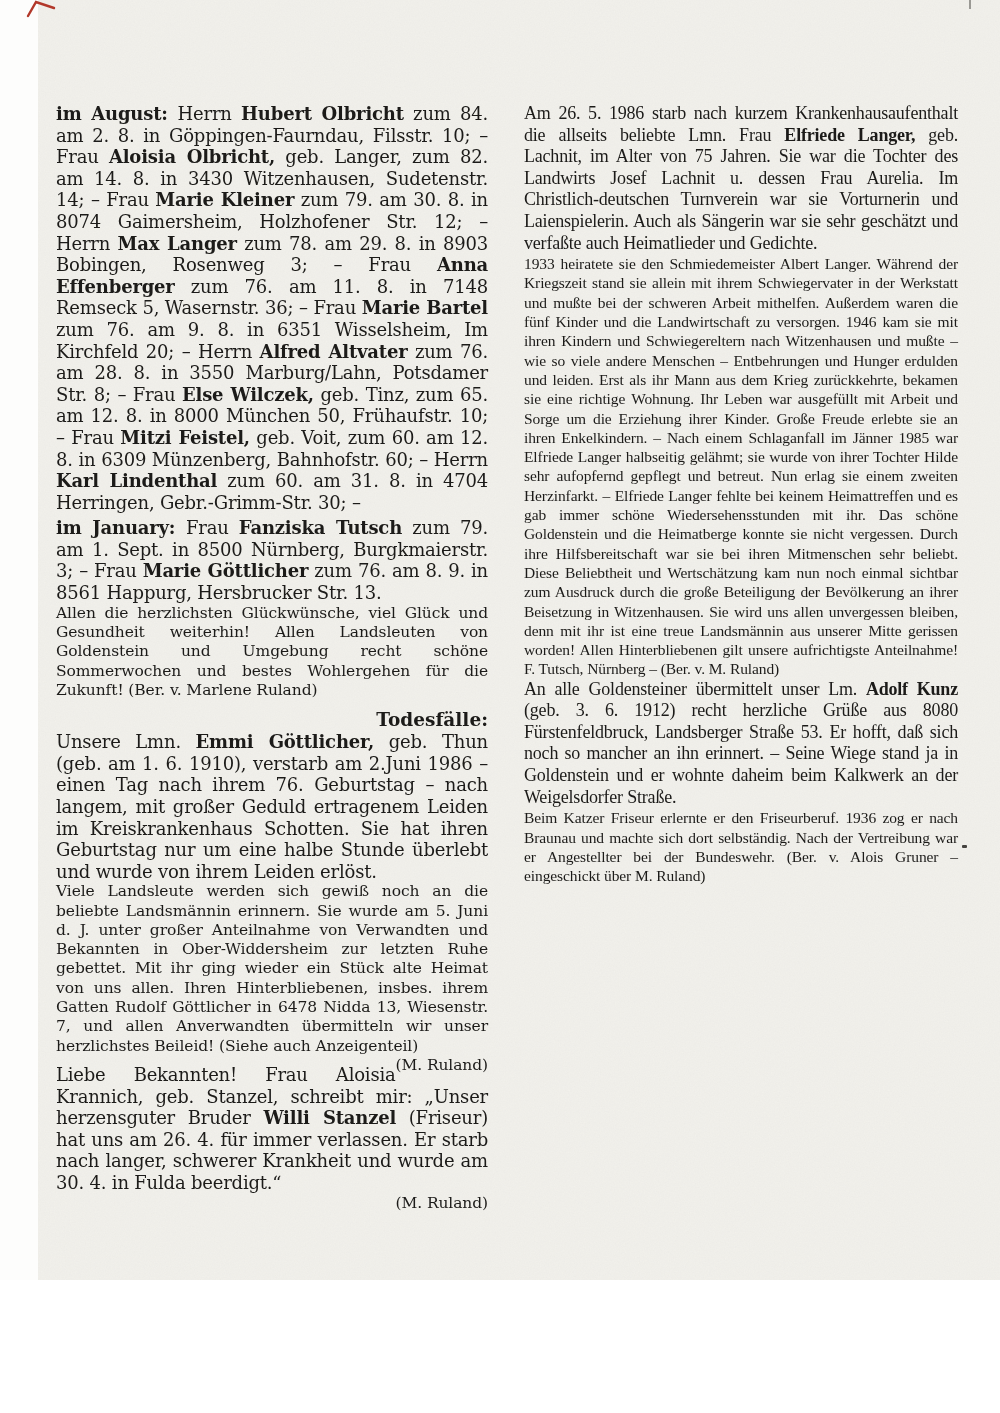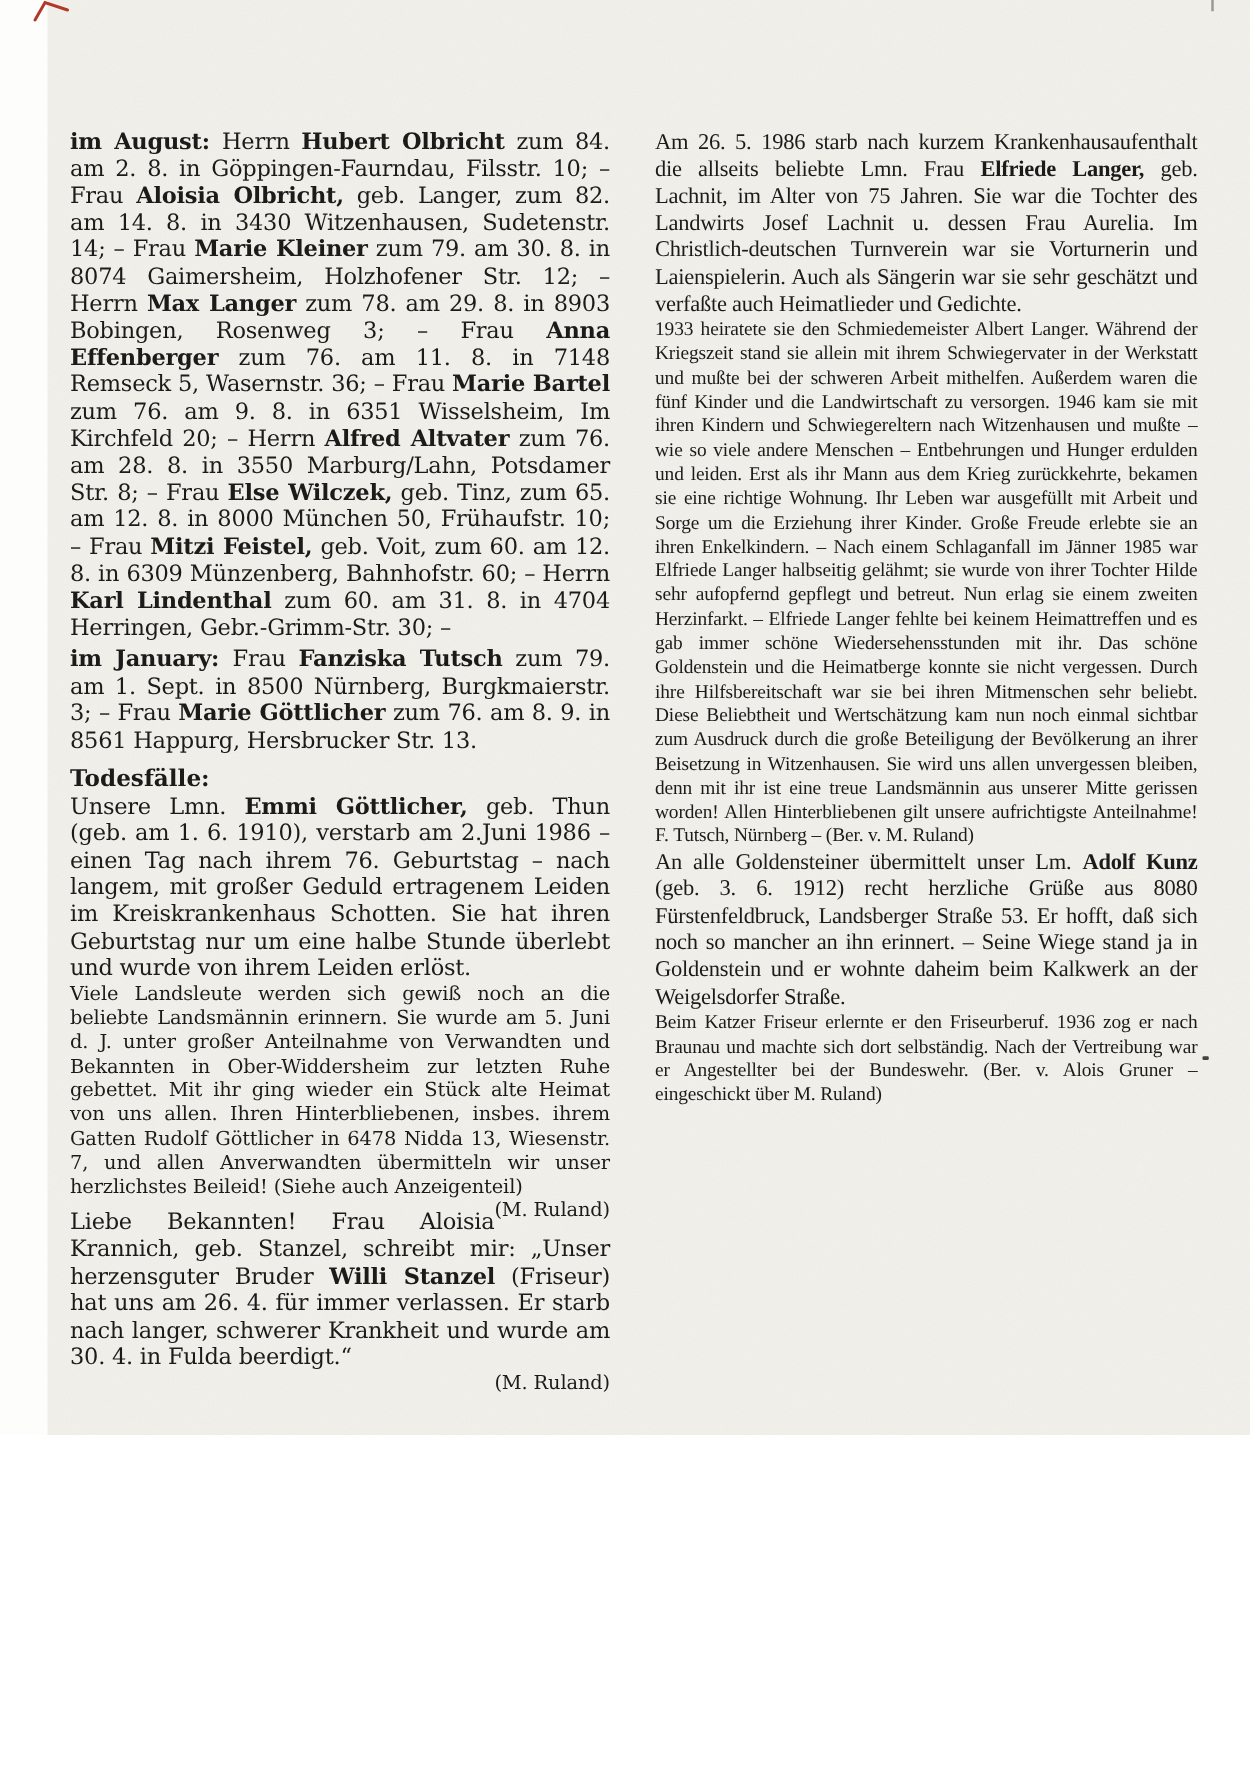--- a/index.html
+++ b/index.html
@@ -1,27 +1,27 @@
 <!DOCTYPE html>
 <html><head>
 <meta charset="utf-8">
 <style>
   html,body{margin:0;padding:0;background:#ffffff;}
-  .stage{position:relative;width:1000px;height:1148px;overflow:hidden;
+  .stage{position:relative;width:1000px;height:1280px;overflow:hidden;
          font-family:"DejaVu Serif","Liberation Serif",serif;color:#1c1b19;background:#fdfdfc;}
   .paper{position:absolute;left:38px;top:0;width:962px;height:1413px;background:#f2f1ec;}
   .texture{position:absolute;left:0;top:0;width:100%;height:100%;opacity:.55;pointer-events:none;}
   .col{position:absolute;top:103px;text-align:justify;}
   .col-left{left:56px;width:432px;}
   .col-right{left:524px;width:434px;font-family:Liberation Serif, serif;}
   p{margin:0;}
   .lg{font-size:18px;line-height:21.6px;letter-spacing:-0.2px;}
   .sm{font-size:15.5px;line-height:19.3px;letter-spacing:-0.1px;}
   .b{font-weight:bold;}
-  .head{font-size:18.5px;font-weight:bold;margin:9px 0 1px 0;text-align:left;}
+  .head{font-size:18.5px;font-weight:bold;margin:9px 0 1px 0;text-align:right;}
   .sig{float:right;}
   .sig-line{text-align:right;}
   .mt4{margin-top:4px;}
   .mt8{margin-top:8px;}
   .mt26{margin-top:26px;}
   .mt42{margin-top:42px;}
   .pageno{position:absolute;left:517px;top:1296px;width:434px;text-align:right;
           font-size:19px;letter-spacing:.5px;color:#14532d;}
   .corner-mark{position:absolute;left:26px;top:0;}
   .edge-tick{position:absolute;left:969px;top:0;width:2px;height:9px;background:#9a9994;}
@@ -44,20 +44,21 @@
 
   <svg class="corner-mark" width="32" height="18" xmlns="http://www.w3.org/2000/svg">
     <polyline points="2,16 10,2 28,8" fill="none" stroke-width="2.4" stroke-linecap="round" stroke="#b2382a"></polyline>
   </svg>
   <div class="edge-tick"></div>
   <div class="speck"></div>
 
   <div class="col col-left">
     <p class="lg"><span class="b">im August: </span><span>Herrn </span><span class="b">Hubert Olbricht</span><span> zum 84. am 2. 8. in Göppingen-Faurndau, Filsstr. 10; – Frau </span><span class="b">Aloisia Olbricht,</span><span> geb. Langer, zum 82. am 14. 8. in 3430 Witzenhausen, Sudetenstr. 14; – Frau </span><span class="b">Marie Kleiner</span><span> zum 79. am 30. 8. in 8074 Gaimersheim, Holzhofener Str. 12; – Herrn </span><span class="b">Max Langer</span><span> zum 78. am 29. 8. in 8903 Bobingen, Rosenweg 3; – Frau </span><span class="b">Anna Effenberger</span><span> zum 76. am 11. 8. in 7148 Remseck 5, Wasernstr. 36; – Frau </span><span class="b">Marie Bartel</span><span> zum 76. am 9. 8. in 6351 Wisselsheim, Im Kirchfeld 20; – Herrn </span><span class="b">Alfred Altvater</span><span> zum 76. am 28. 8. in 3550 Marburg/Lahn, Potsdamer Str. 8; – Frau </span><span class="b">Else Wilczek,</span><span> geb. Tinz, zum 65. am 12. 8. in 8000 München 50, Frühaufstr. 10; – Frau </span><span class="b">Mitzi Feistel,</span><span> geb. Voit, zum 60. am 12. 8. in 6309 Münzenberg, Bahnhofstr. 60; – Herrn </span><span class="b">Karl Lindenthal</span><span> zum 60. am 31. 8. in 4704 Herringen, Gebr.-Grimm-Str. 30; –</span></p>
     <p class="lg mt4"><span class="b">im January: </span><span>Frau </span><span class="b">Fanziska Tutsch</span><span> zum 79. am 1. Sept. in 8500 Nürnberg, Burgkmaierstr. 3; – Frau </span><span class="b">Marie Göttlicher</span><span> zum 76. am 8. 9. in 8561 Happurg, Hersbrucker Str. 13.</span></p>
+    <p class="sm"><span>Allen die herzlichsten Glückwünsche, viel Glück und Gesundheit weiterhin! Allen Landsleuten von Goldenstein und Umgebung recht schöne Sommerwochen und bestes Wohlergehen für die Zukunft! (Ber. v. Marlene Ruland)</span></p>
     <p class="head">Todesfälle:</p>
     <p class="lg"><span>Unsere Lmn. </span><span class="b">Emmi Göttlicher,</span><span> geb. Thun (geb. am 1. 6. 1910), verstarb am 2.Juni 1986 – einen Tag nach ihrem 76. Geburtstag – nach langem, mit großer Geduld ertragenem Leiden im Kreiskrankenhaus Schotten. Sie hat ihren Geburtstag nur um eine halbe Stunde überlebt und wurde von ihrem Leiden erlöst.</span></p>
     <p class="sm"><span>Viele Landsleute werden sich gewiß noch an die beliebte Landsmännin erinnern. Sie wurde am 5. Juni d. J. unter großer Anteilnahme von Verwandten und Bekannten in Ober-Widdersheim zur letzten Ruhe gebettet. Mit ihr ging wieder ein Stück alte Heimat von uns allen. Ihren Hinterbliebenen, insbes. ihrem Gatten Rudolf Göttlicher in 6478 Nidda 13, Wiesenstr. 7, und allen Anverwandten übermitteln wir unser herzlichstes Beileid! (Siehe auch Anzeigenteil)</span><span class="sig">(M. Ruland)</span></p>
     <p class="lg mt8"><span>Liebe Bekannten! Frau Aloisia Krannich, geb. Stanzel, schreibt mir: „Unser herzensguter Bruder </span><span class="b">Willi Stanzel</span><span> (Friseur) hat uns am 26. 4. für immer verlassen. Er starb nach langer, schwerer Krankheit und wurde am 30. 4. in Fulda beerdigt.“</span></p>
     <p class="sm sig-line">(M. Ruland)</p>
   </div>
 
   <div class="col col-right">
     <p class="lg"><span>Am 26. 5. 1986 starb nach kurzem Krankenhausaufenthalt die allseits beliebte Lmn. Frau </span><span class="b">Elfriede Langer,</span><span> geb. Lachnit, im Alter von 75 Jahren. Sie war die Tochter des Landwirts Josef Lachnit u. dessen Frau Aurelia. Im Christlich-deutschen Turnverein war sie Vorturnerin und Laienspielerin. Auch als Sängerin war sie sehr geschätzt und verfaßte auch Heimatlieder und Gedichte.</span></p>
     <p class="sm"><span>1933 heiratete sie den Schmiedemeister Albert Langer. Während der Kriegszeit stand sie allein mit ihrem Schwiegervater in der Werkstatt und mußte bei der schweren Arbeit mithelfen. Außerdem waren die fünf Kinder und die Landwirtschaft zu versorgen. 1946 kam sie mit ihren Kindern und Schwiegereltern nach Witzenhausen und mußte – wie so viele andere Menschen – Entbehrungen und Hunger erdulden und leiden. Erst als ihr Mann aus dem Krieg zurückkehrte, bekamen sie eine richtige Wohnung. Ihr Leben war ausgefüllt mit Arbeit und Sorge um die Erziehung ihrer Kinder. Große Freude erlebte sie an ihren Enkelkindern. – Nach einem Schlaganfall im Jänner 1985 war Elfriede Langer halbseitig gelähmt; sie wurde von ihrer Tochter Hilde sehr aufopfernd gepflegt und betreut. Nun erlag sie einem zweiten Herzinfarkt. – Elfriede Langer fehlte bei keinem Heimattreffen und es gab immer schöne Wiedersehensstunden mit ihr. Das schöne Goldenstein und die Heimatberge konnte sie nicht vergessen. Durch ihre Hilfsbereitschaft war sie bei ihren Mitmenschen sehr beliebt. Diese Beliebtheit und Wertschätzung kam nun noch einmal sichtbar zum Ausdruck durch die große Beteiligung der Bevölkerung an ihrer Beisetzung in Witzenhausen. Sie wird uns allen unvergessen bleiben, denn mit ihr ist eine treue Landsmännin aus unserer Mitte gerissen worden! Allen Hinterbliebenen gilt unsere aufrichtigste Anteilnahme! F. Tutsch, Nürnberg – (Ber. v. M. Ruland)</span></p>

